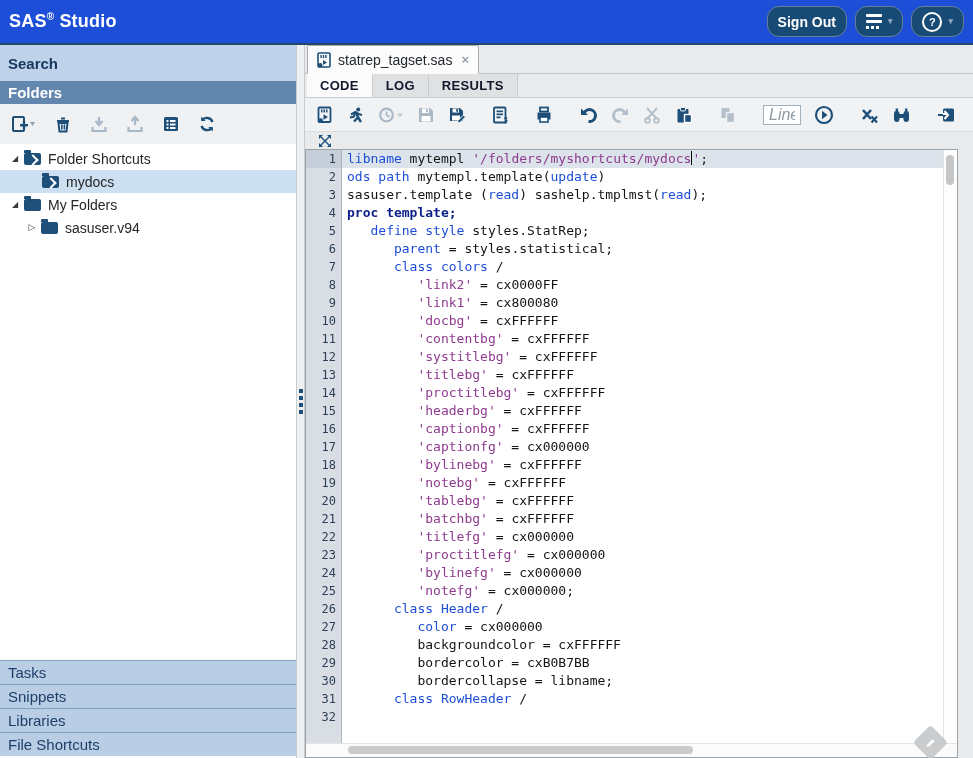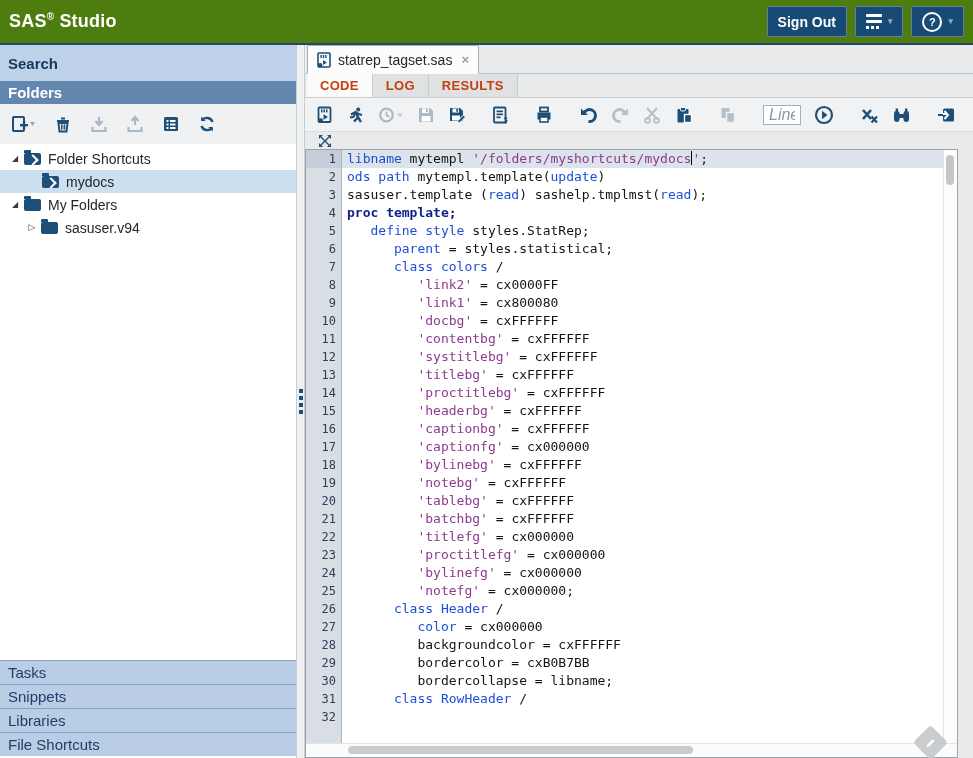--- a/index.html
+++ b/index.html
@@ -1,27 +1,27 @@
 <!DOCTYPE html>
 <html><head>
 <meta charset="utf-8">
 <style>
   html,body{margin:0;padding:0;background:#fff;}
   .screen{width:973px;height:758px;position:relative;overflow:hidden;
     font-family:"Liberation Sans",sans-serif;background:#E9EAEC;
     display:flex;flex-direction:column;}
   
-  .topbar{height:45px;min-height:45px;background:#4d7c0f;border-bottom:2px solid #24486C;
+  .topbar{height:45px;min-height:45px;background:#1d4ed8;border-bottom:2px solid #24486C;
     display:flex;align-items:center;padding:0 9px;box-sizing:border-box;color:#fff;}
   .brand{font-size:18px;font-weight:bold;letter-spacing:.2px;}
   .brand sup{font-size:10px;}
   .topbar .spacer{flex:1;}
   .tb-btn{background:#174A75;border:1px solid #64809E;color:#fff;font-weight:bold;font-size:14px;
     height:31px;display:flex;align-items:center;gap:6px;padding:0 10px;margin-left:8px;
-    border-radius:2px;box-sizing:border-box;cursor:pointer;}
+    border-radius:12px;box-sizing:border-box;cursor:pointer;}
   .caret{font-size:9px;color:#8FA7C0;line-height:1;}
   .hamb{display:flex;flex-direction:column;gap:3px;}
   .hamb .bar{width:16px;height:3px;background:#fff;border-radius:1px;}
   .hamb .dots{display:flex;gap:2px;}
   .hamb .dots i{width:3px;height:3px;background:#fff;display:block;}
   .help-circ{width:16px;height:16px;border:2px solid #fff;border-radius:50%;
     display:flex;align-items:center;justify-content:center;font-size:11px;font-weight:bold;}
   
   .bodyrow{flex:1;display:flex;min-height:0;}
   
@@ -58,21 +58,21 @@
   
   .main{flex:1;display:flex;flex-direction:column;min-width:0;padding-bottom:0;box-sizing:border-box;}
   .tabstrip{height:28px;min-height:28px;display:flex;align-items:flex-end;padding-left:2px;
     border-bottom:1px solid #BDC2C6;}
   .doc-tab{height:27px;background:#FCFCFD;border:1px solid #A7ADB3;border-bottom:1px solid #FCFCFD;
     margin-bottom:-1px;display:flex;align-items:center;gap:6px;padding:0 9px;font-size:14px;
     color:#24292E;border-radius:2px 2px 0 0;cursor:pointer;}
   .tab-close{color:#97A0A8;font-size:13px;font-weight:bold;margin-left:3px;cursor:pointer;}
   .subtabs{height:23px;min-height:23px;display:flex;padding-left:2px;}
   .subtab{padding:0 13px;display:flex;align-items:center;font-size:13px;font-weight:bold;
-    color:#c2410c;letter-spacing:.3px;background:#DFE1E3;border-right:1px solid #C9CDD0;cursor:pointer;}
+    color:#0f172a;letter-spacing:.3px;background:#DFE1E3;border-right:1px solid #C9CDD0;cursor:pointer;}
   .subtab.active{background:#FBFBFC;}
   .toolbar{height:33px;min-height:33px;background:#F1F2F4;border-top:1px solid #CBCED1;
     border-bottom:1px solid #DADCDE;display:flex;align-items:center;padding:0 12px;gap:13px;}
   .ticon{display:flex;align-items:center;cursor:pointer;}
   .ticon svg{display:block;}
   .tsep{width:1px;height:20px;background:#C6CACD;}
   .line-input{width:38px;height:20px;border:1px solid #A2B1BE;background:#fff;font-style:italic;
     font-size:16px;color:#444;padding:0 5px;font-family:"Liberation Sans",sans-serif;box-sizing:border-box;}
   .line-input::placeholder{color:#8D98A1;font-style:italic;}
   .expandrow{height:17px;min-height:17px;display:flex;align-items:center;padding-left:13px;}

